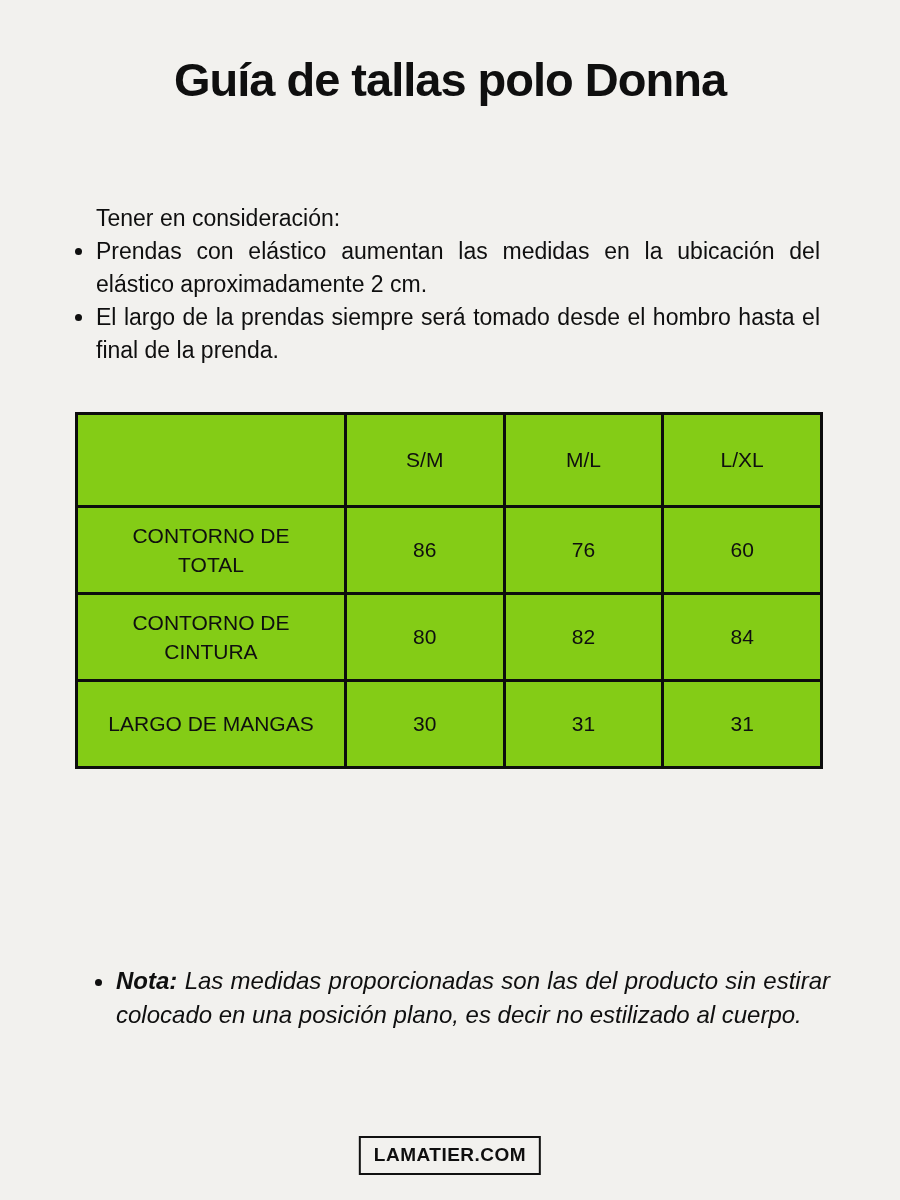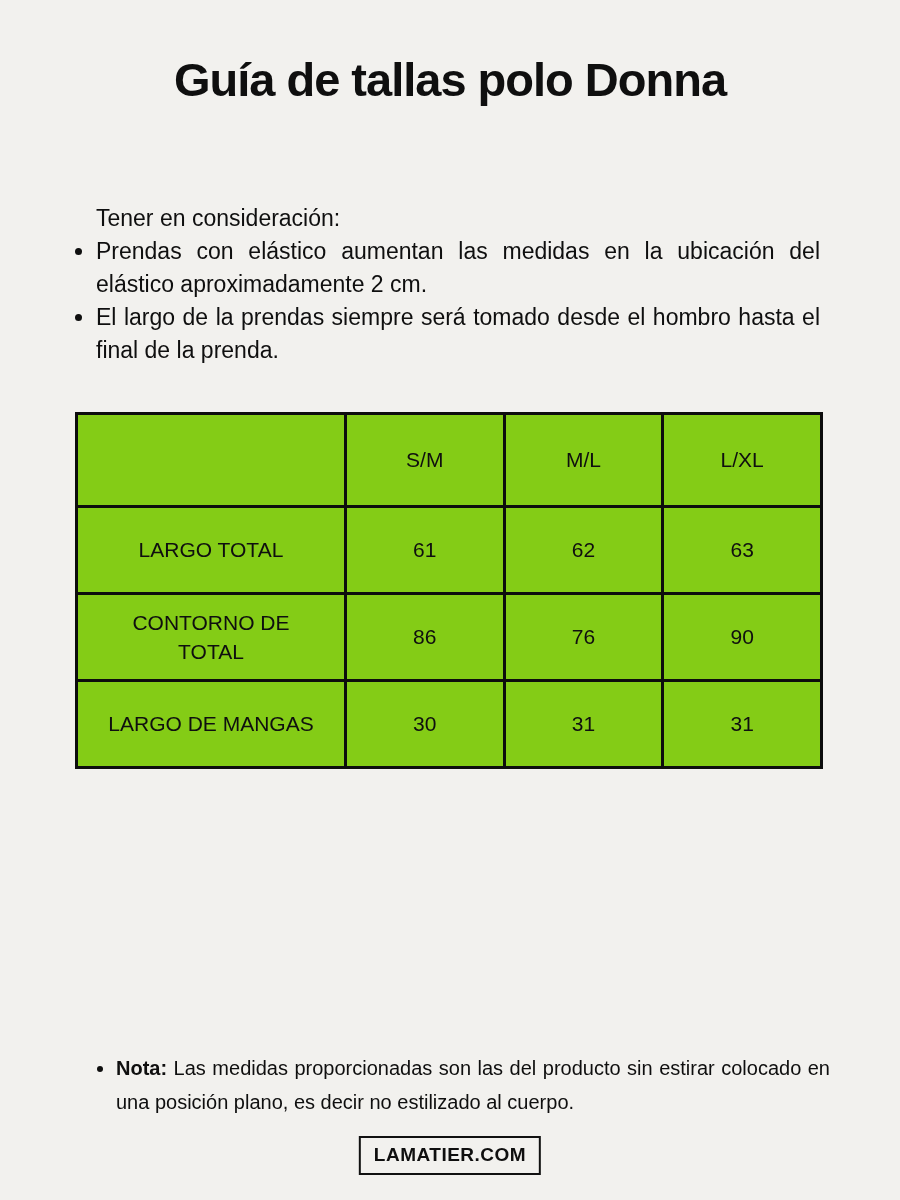--- a/index.html
+++ b/index.html
@@ -66,25 +66,26 @@
     line-height: 1.4;
   }
   .size-table col.c-label { width: 36.1%; }
   .size-table col.c-size  { width: 21.3%; }
   .size-table thead th { height: 93px; }
   .size-table tbody td { height: 87px; }
   .size-table td.row-label { padding: 0 25px; }
 
   .note {
     position: absolute;
-    top: 1052px;
+    top: 964px;
     left: 93px;
     width: 737px;
-    font-size: 20px;
+    font-size: 24px;
     line-height: 33.5px;
+    font-style: italic;
   }
   .note ul {
     margin: 0;
     padding-left: 23px;
     list-style: disc outside;
   }
   .note li { text-align: justify; font-weight: 500; }
   .note-label { font-weight: 800; }
 
   .footer-badge {
@@ -130,30 +131,30 @@
     <thead>
       <tr>
         <th></th>
         <th>S/M</th>
         <th>M/L</th>
         <th>L/XL</th>
       </tr>
     </thead>
     <tbody>
       <tr>
-        <td class="row-label">LARGO TOTAL</td>
-        <td>61</td>
-        <td>62</td>
-        <td>63</td>
-      </tr>
-      <tr>
         <td class="row-label">CONTORNO DE TOTAL</td>
         <td>86</td>
         <td>76</td>
-        <td>90</td>
+        <td>60</td>
+      </tr>
+      <tr>
+        <td class="row-label">CONTORNO DE CINTURA</td>
+        <td>80</td>
+        <td>82</td>
+        <td>84</td>
       </tr>
       <tr>
         <td class="row-label">LARGO DE MANGAS</td>
         <td>30</td>
         <td>31</td>
         <td>31</td>
       </tr>
     </tbody>
   </table>
 

